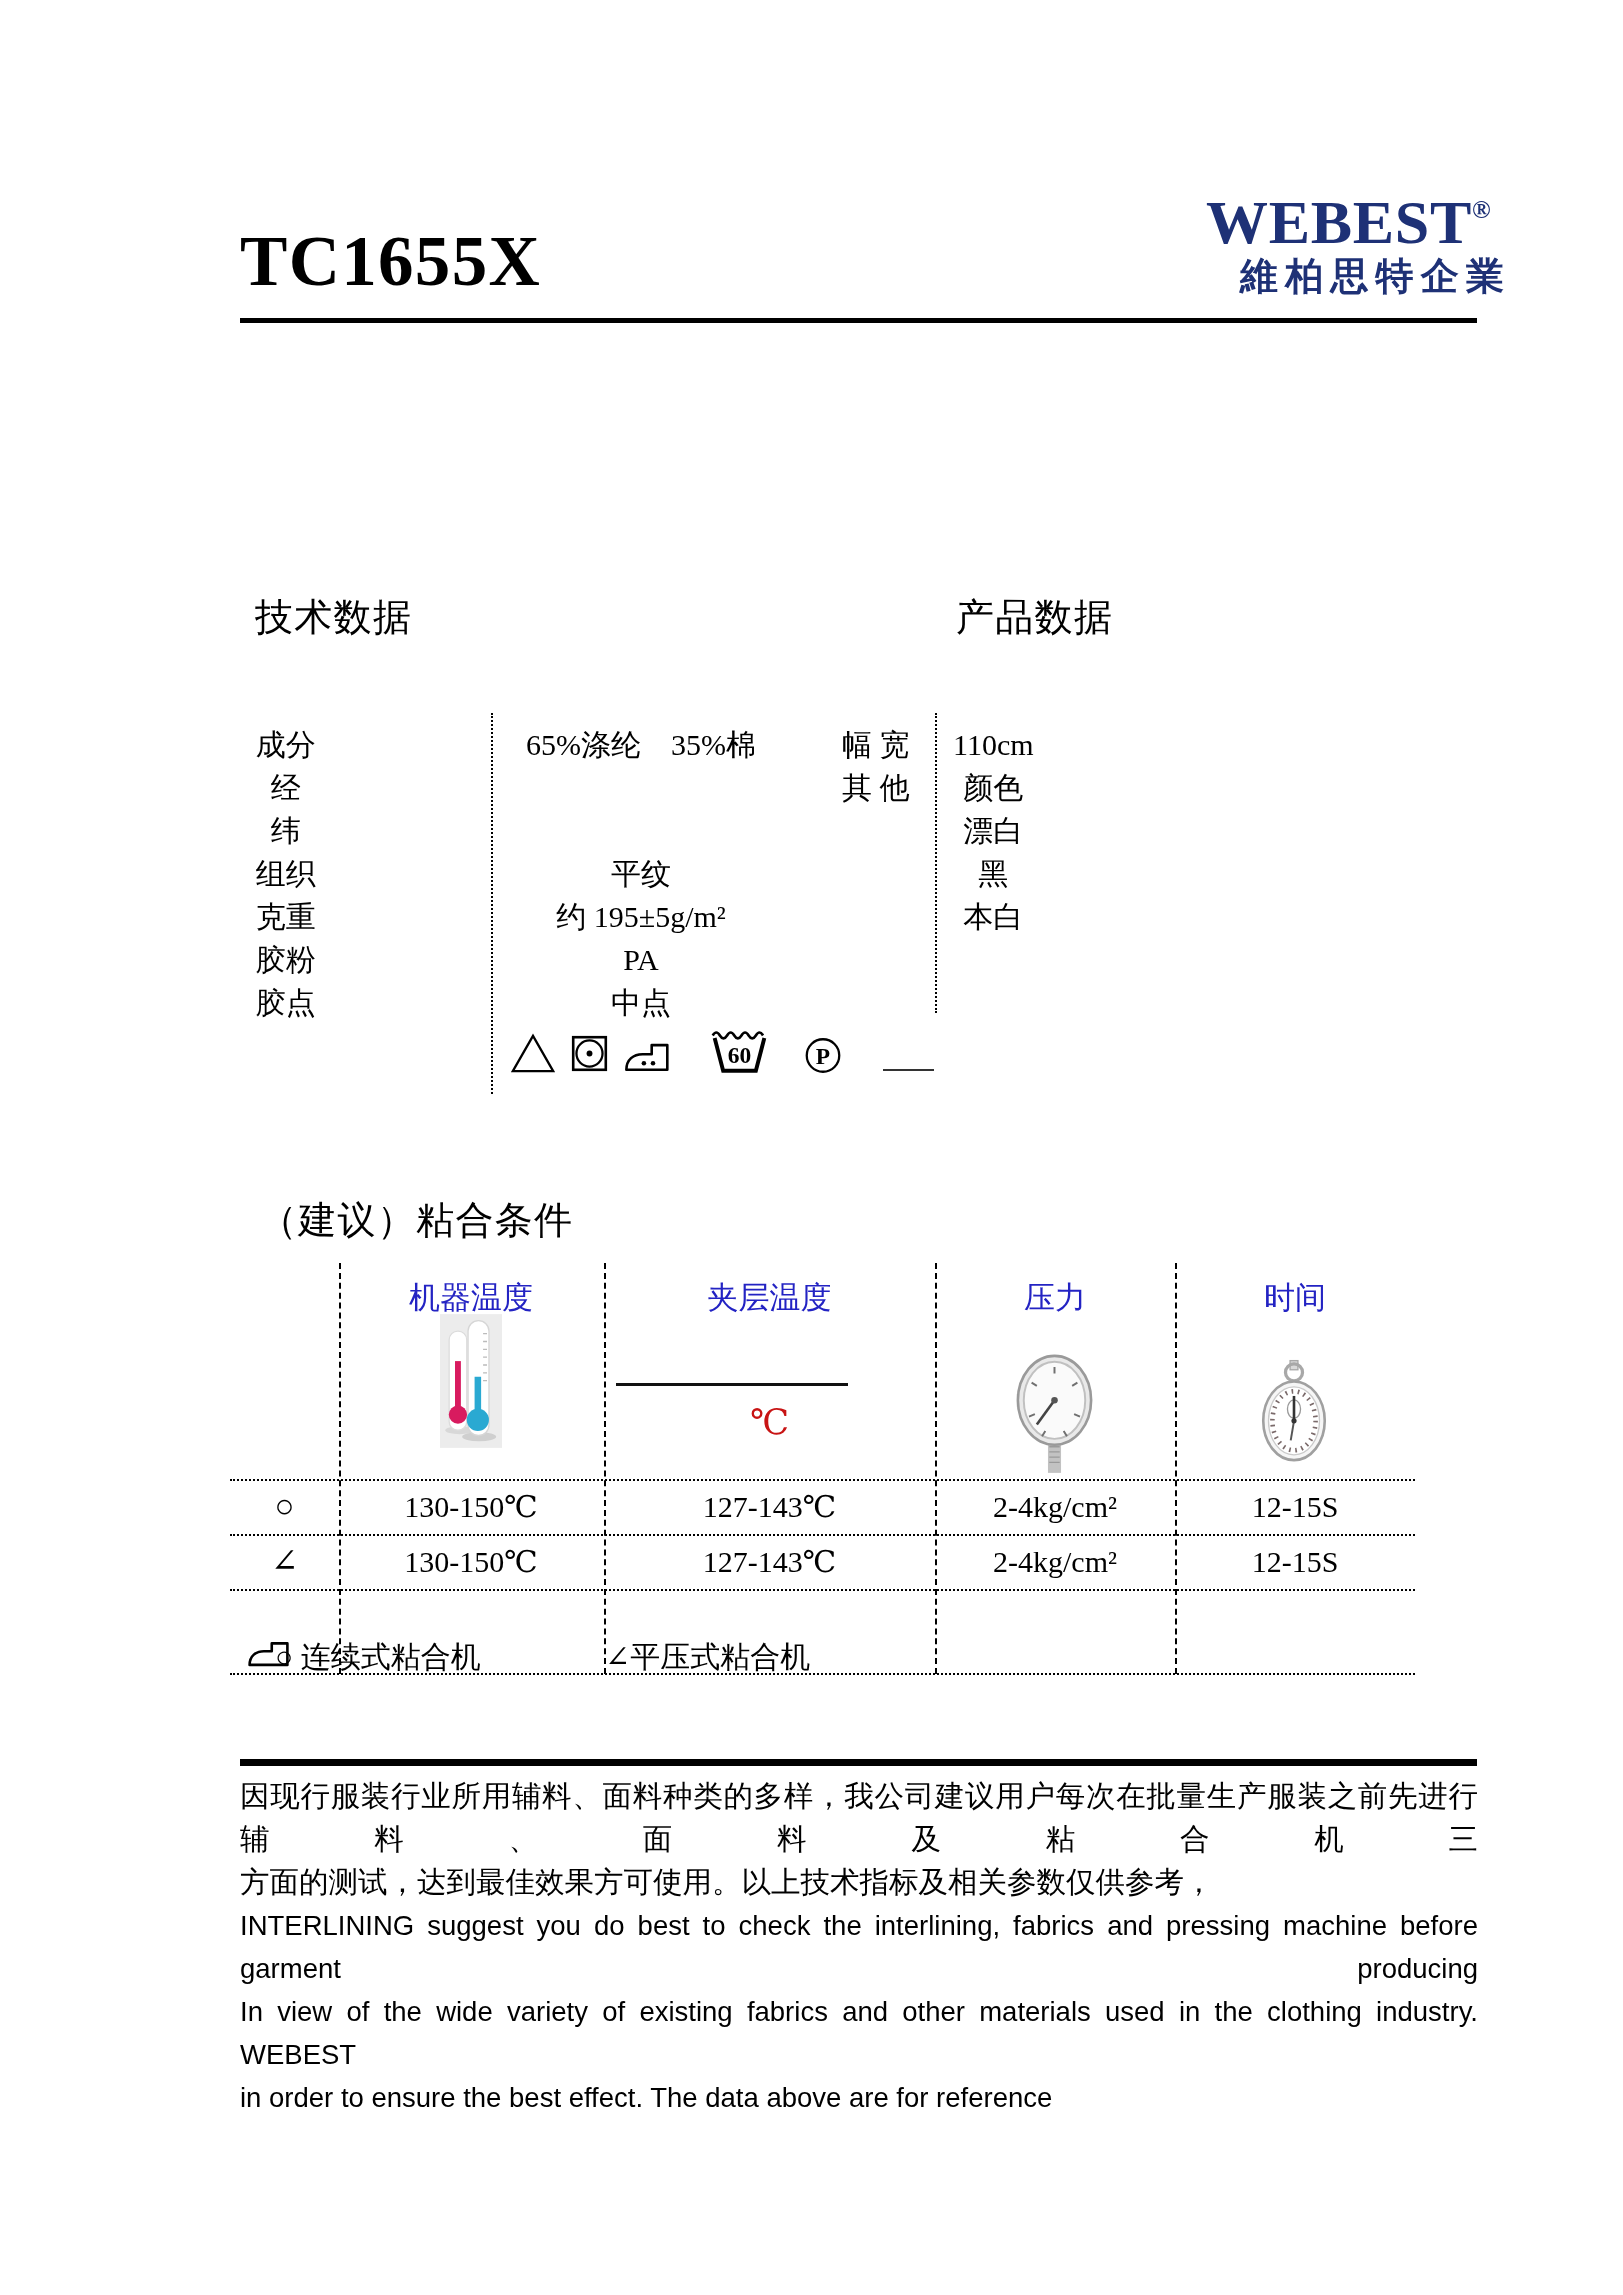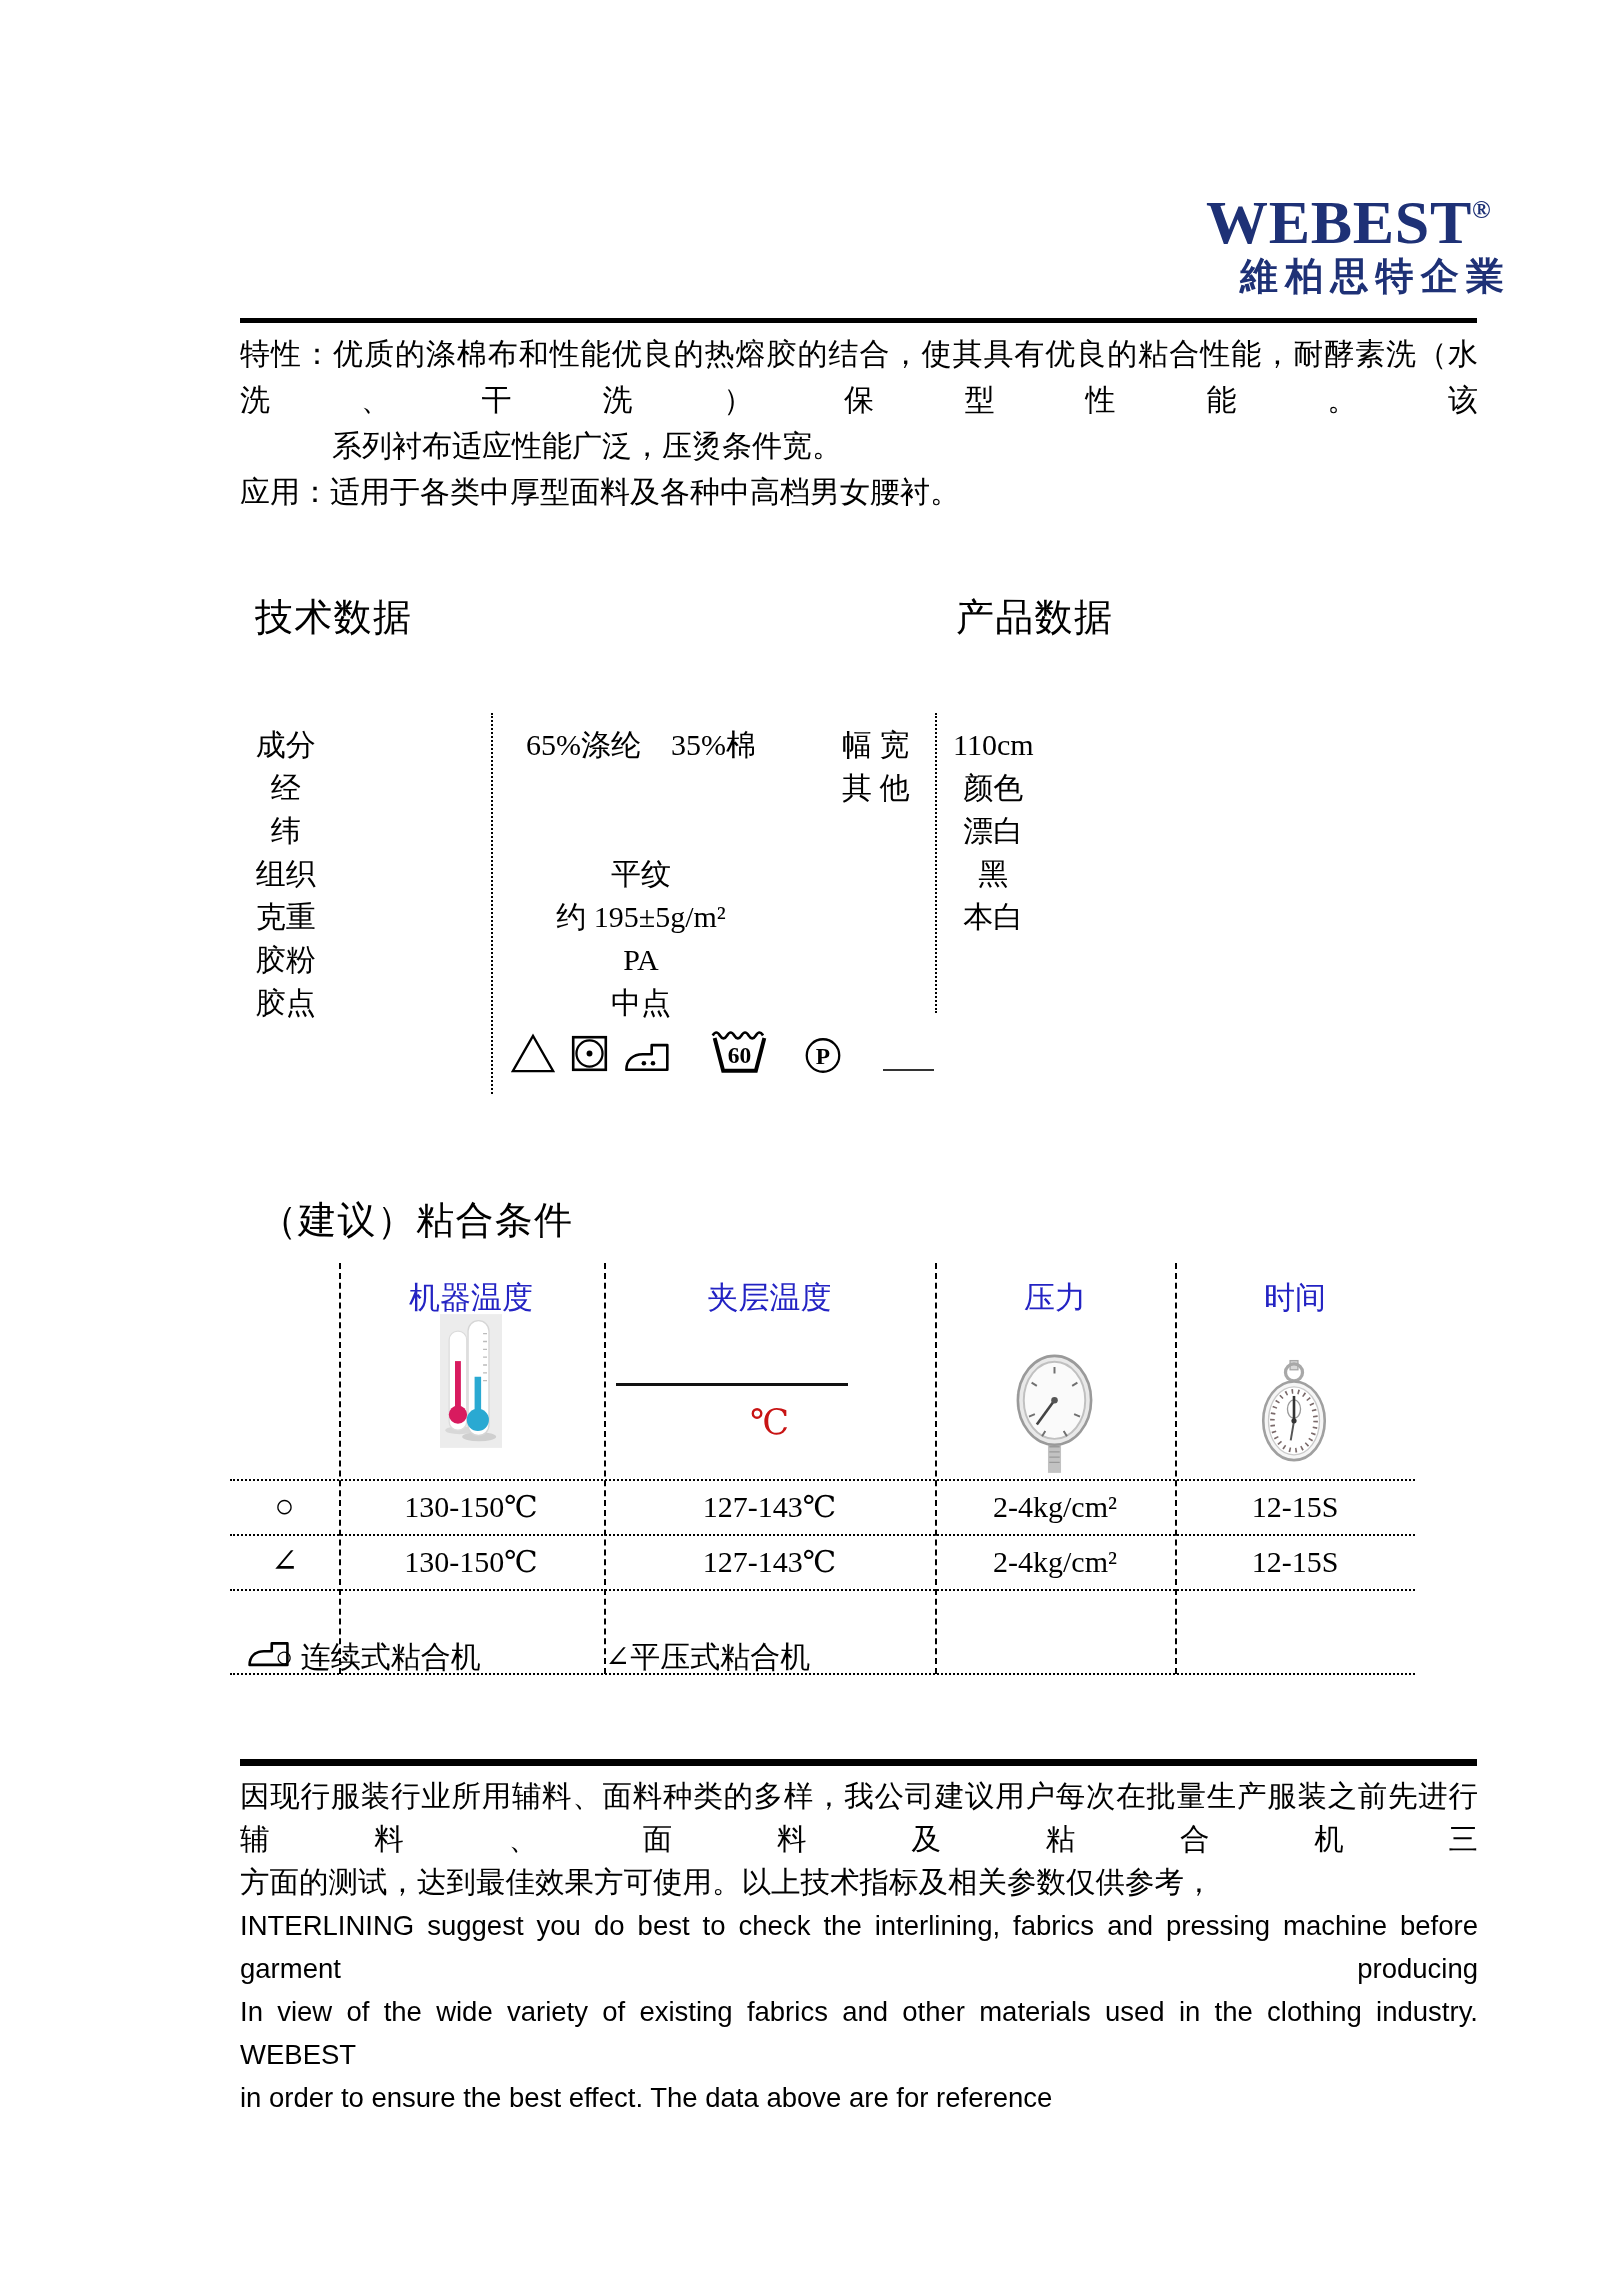--- a/index.html
+++ b/index.html
@@ -52,31 +52,27 @@
   .cn{font-size:29.5px;}
   .en{font-family:"Liberation Sans","DejaVu Sans",sans-serif;font-size:27.5px;}
   .jl{text-align:justify;text-align-last:justify;}
   svg text{font-family:"Liberation Serif","DejaVu Serif",serif;}
 </style>
 </head>
 <body>
 
 <div class="page">
 
+  <div class="abs doc-title">TC1655X</div>
   <div class="abs logo">
     <span class="brand">WEBEST</span><span class="reg">®</span>
     <span class="company">維柏思特企業</span>
   </div>
   <div class="abs header-rule"></div>
 
-  <div class="abs intro">
-    <div class="full-justify"><span>特性：</span><span>优质的涤棉布和性能优良的热熔胶的结合，使其具有优良的粘合性能，耐酵素洗（水洗、干洗）保型性能。该</span></div>
-    <div class="hang">系列衬布适应性能广泛，压烫条件宽。</div>
-    <div><span>应用：</span><span>适用于各类中厚型面料及各种中高档男女腰衬。</span></div>
-  </div>
 
   <div class="abs sec-title" style="left:255px;top:592px;">技术数据</div>
   <div class="abs sec-title" style="left:956px;top:592px;">产品数据</div>
 
   <div class="abs data-table">
     <div class="vdot" style="left:251px;top:3.3px;height:381px;"></div>
     <div class="vdot" style="left:695px;top:3.3px;height:300px;"></div>
 
     <div class="col-stack" style="left:15.7px;">
       <div>成分</div>

